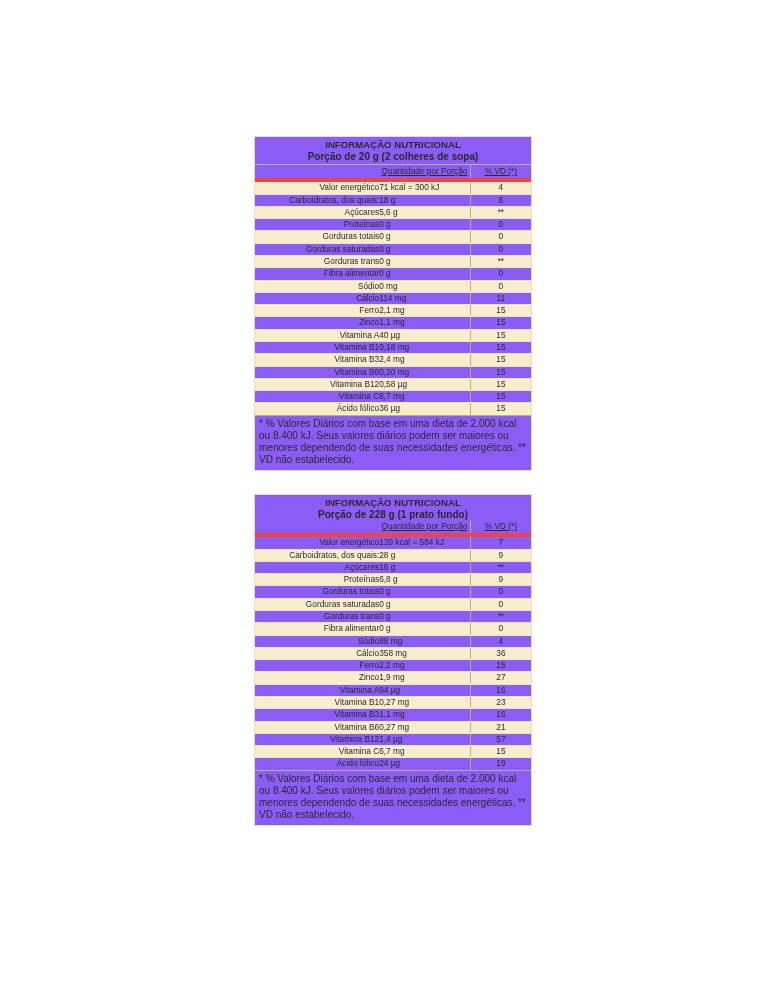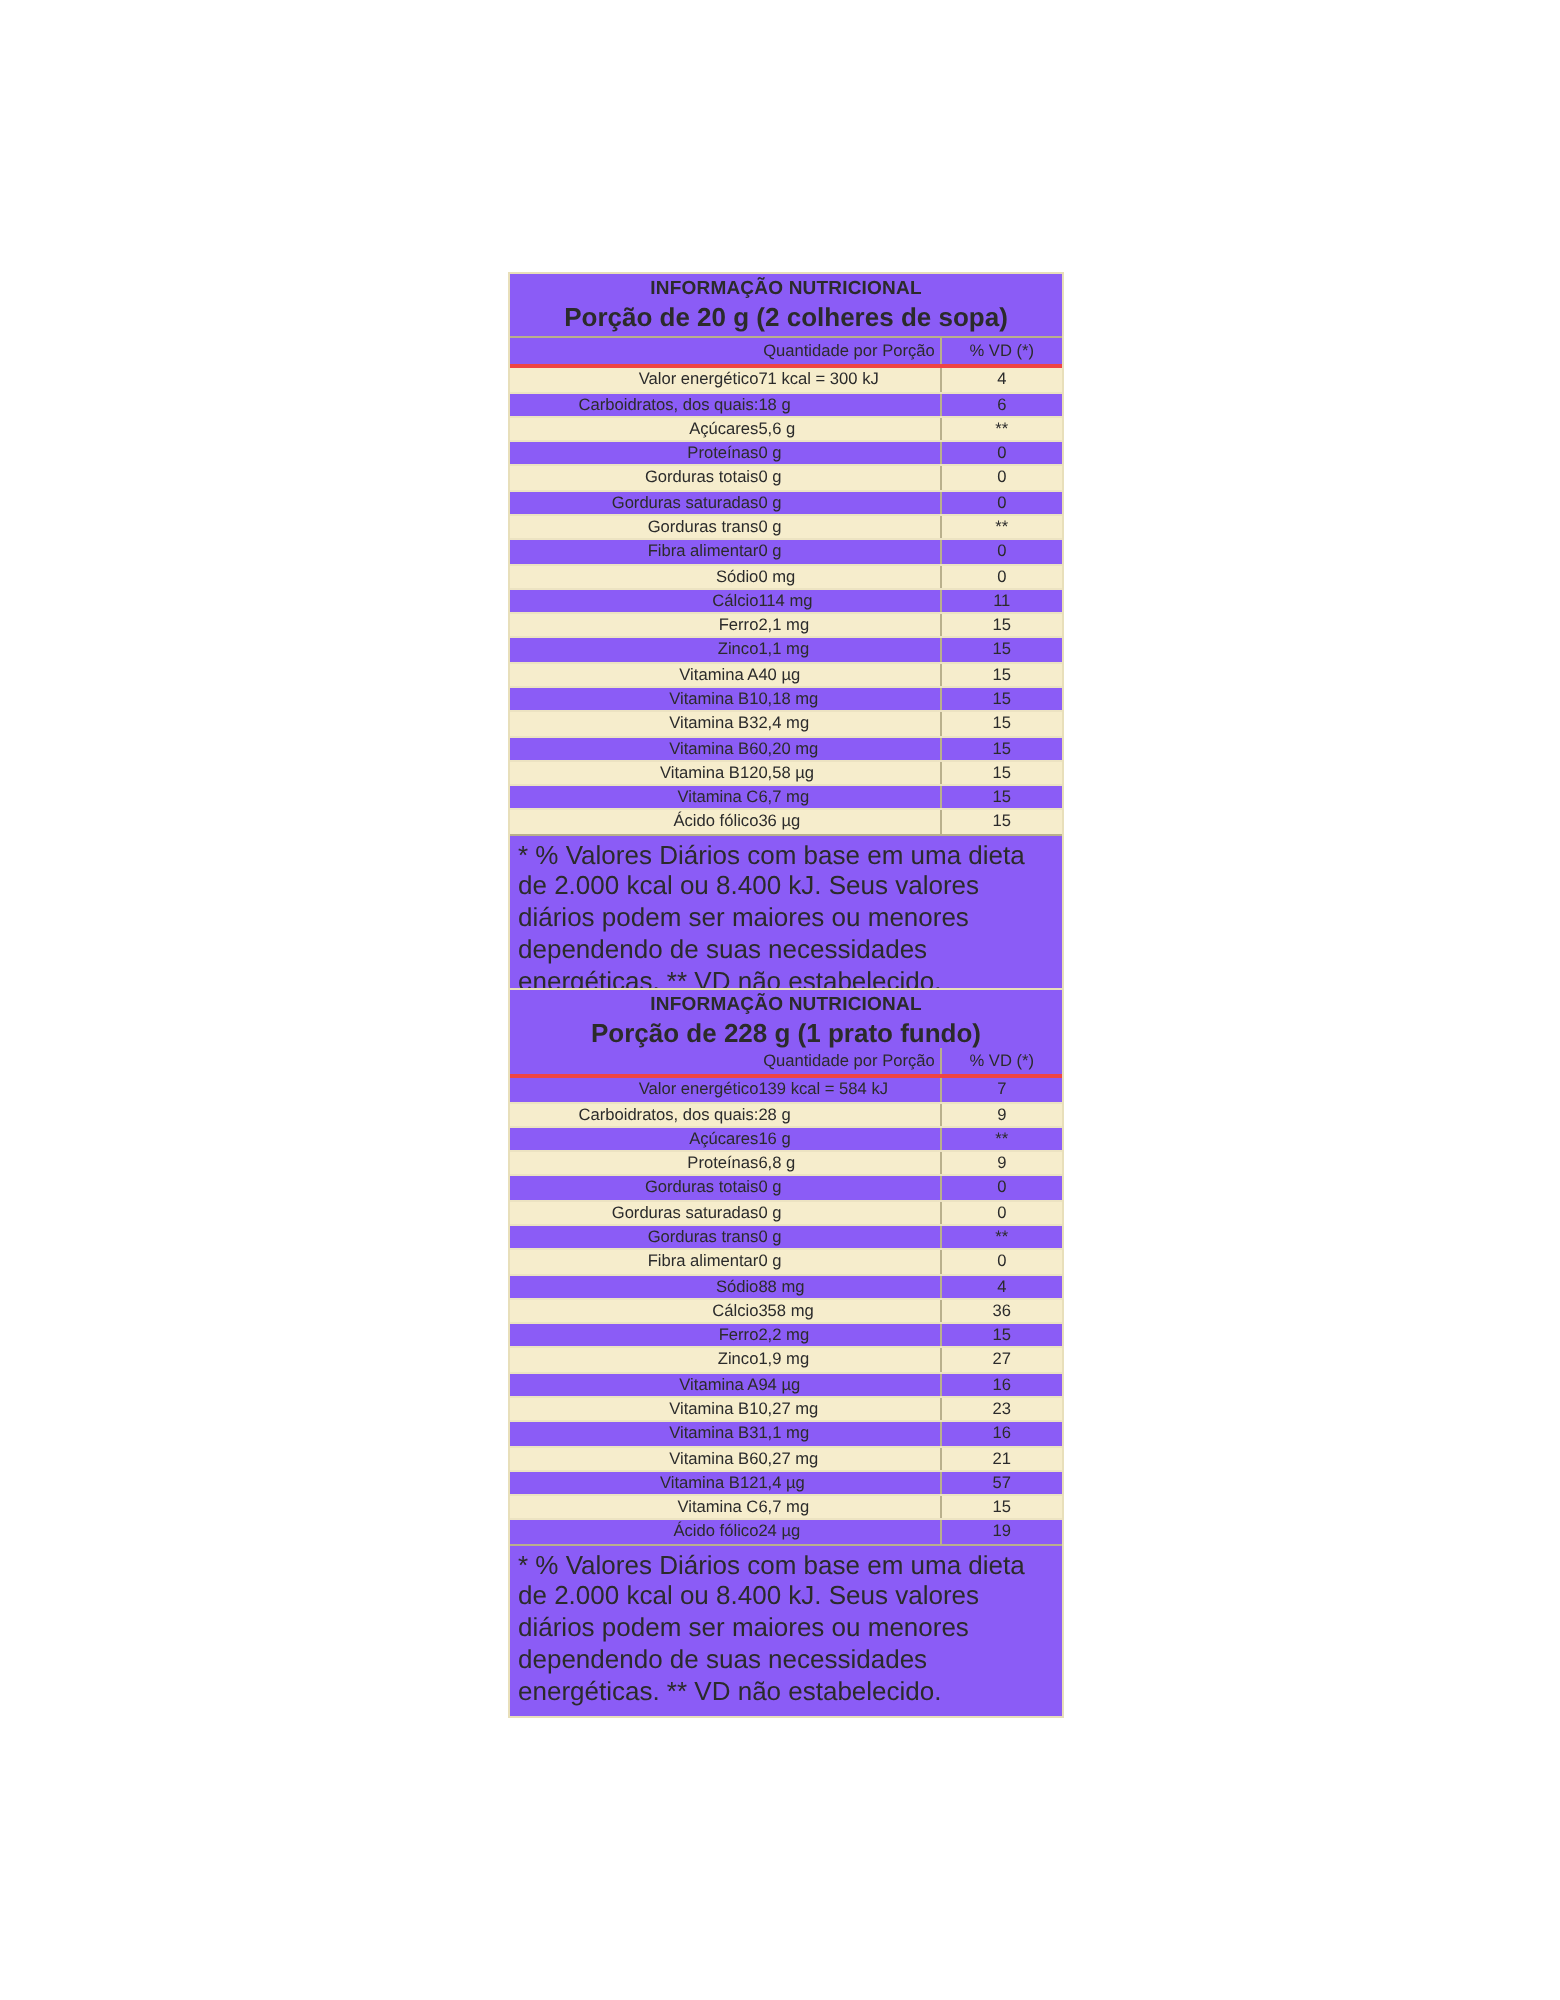--- a/index.html
+++ b/index.html
@@ -30,21 +30,21 @@
   .title {
     text-align: center;
     font-size: 9.5px;
     font-weight: bold;
     color: #2b2b2b;
     padding: 2px 0 1px 0;
     letter-spacing: 0.1px;
   }
   .subtitle {
     text-align: center;
-    font-size: 13px;
+    font-size: 10px;
     font-weight: bold;
     color: #2b2b2b;
     padding: 0 0 2px 0;
     border-bottom: 1px solid #b9b08c;
   }
   .subtitle2 {
     text-align: center;
     font-size: 8.2px;
     color: #2b2b2b;
     padding: 1px 2px 2px 2px;
@@ -61,33 +61,34 @@
   table.nutri td, table.nutri th {
     padding: 1px 0 1px 0;
     line-height: 1.12;
     font-weight: normal;
   }
   .col-name   { width: 45%; text-align: right; padding-left: 4px !important; }
   .col-amount { width: 33%; text-align: left; }
   .col-vd     { width: 22%; text-align: center; border-left: 1px solid #b9b08c; }
 
   thead td, thead th {
-    border-bottom: 2px solid #ef4444;
+    border-bottom: 4px solid #ef4444;
     padding-bottom: 2px !important;
     padding-top: 2px !important;
+    text-decoration: underline;
   }
   .hdr-amount { text-align: center; }
   .hdr-vd { text-align: center; border-left: 1px solid #b9b08c; }
 
   tbody tr.alt td { background: #f6edcc; }
   tbody tr td { border-bottom: 1px solid #ece3c2; }
   tbody tr:last-child td { border-bottom: 1px solid #b9b08c; }
 
   .footnote {
-    font-size: 13px;
+    font-size: 10px;
     color: #2b2b2b;
     line-height: 1.22;
     padding: 2px 4px 4px 4px;
     text-align: left;
   }
 </style>
 </head>
 <body>
 
 <div class="page">

